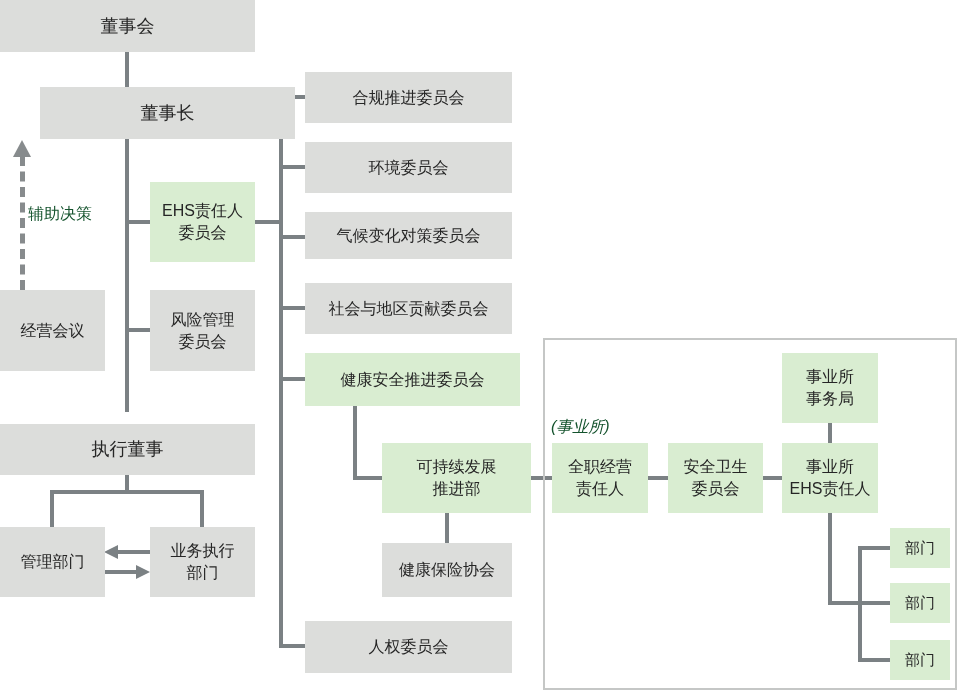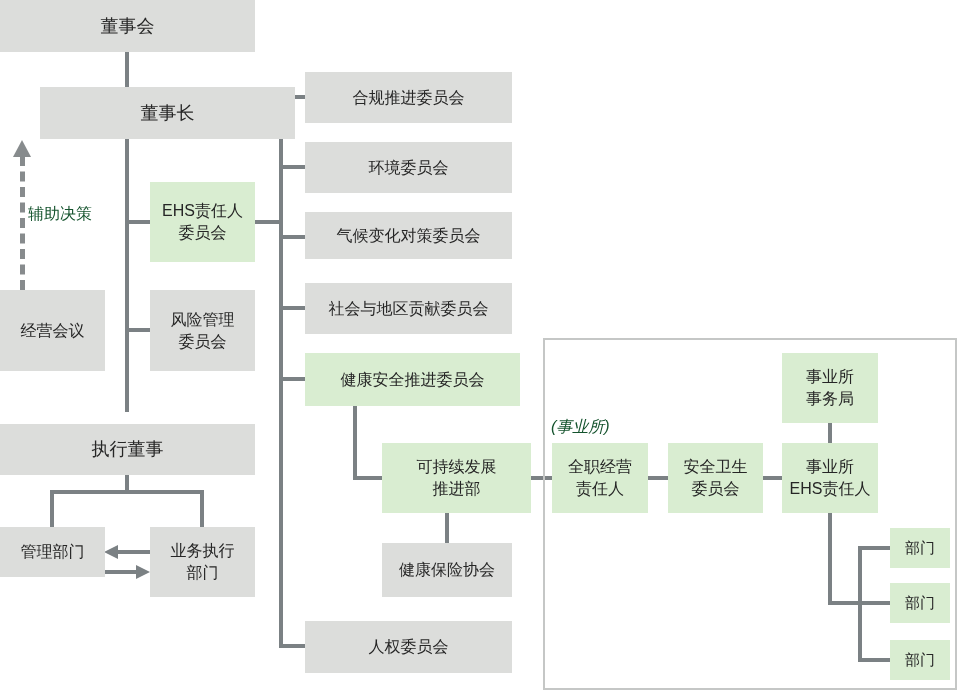--- a/index.html
+++ b/index.html
@@ -101,21 +101,21 @@
   <div class="caption" style="left:551px;top:417px;font-style:italic;">(事业所)</div>
 
   <div class="box gray fs18" style="left:0;top:0;width:255px;height:52px;">董事会</div>
   <div class="box gray fs18" style="left:0;top:87px;width:255px;height:52px;margin-left:40px;">董事长</div>
   <div class="box gray fs16" style="left:0;top:290px;width:105px;height:81px;">经营会议</div>
   <div class="box green fs16" style="left:150px;top:182px;width:105px;height:80px;">EHS责任人
 委员会</div>
   <div class="box gray fs16" style="left:150px;top:290px;width:105px;height:81px;">风险管理
 委员会</div>
   <div class="box gray fs18" style="left:0;top:424px;width:255px;height:51px;">执行董事</div>
-  <div class="box gray fs16" style="left:0;top:527px;width:105px;height:50px;">管理部门</div>
+  <div class="box gray fs16" style="left:0;top:527px;width:105px;height:70px;">管理部门</div>
   <div class="box gray fs16" style="left:150px;top:527px;width:105px;height:70px;">业务执行
 部门</div>
 
   <div class="box gray fs16" style="left:305px;top:72px;width:207px;height:51px;">合规推进委员会</div>
   <div class="box gray fs16" style="left:305px;top:142px;width:207px;height:51px;">环境委员会</div>
   <div class="box gray fs16" style="left:305px;top:212px;width:207px;height:47px;">气候变化对策委员会</div>
   <div class="box gray fs16" style="left:305px;top:283px;width:207px;height:51px;">社会与地区贡献委员会</div>
   <div class="box green fs16" style="left:305px;top:353px;width:215px;height:53px;">健康安全推进委员会</div>
   <div class="box gray fs16" style="left:305px;top:621px;width:207px;height:52px;">人权委员会</div>
 

